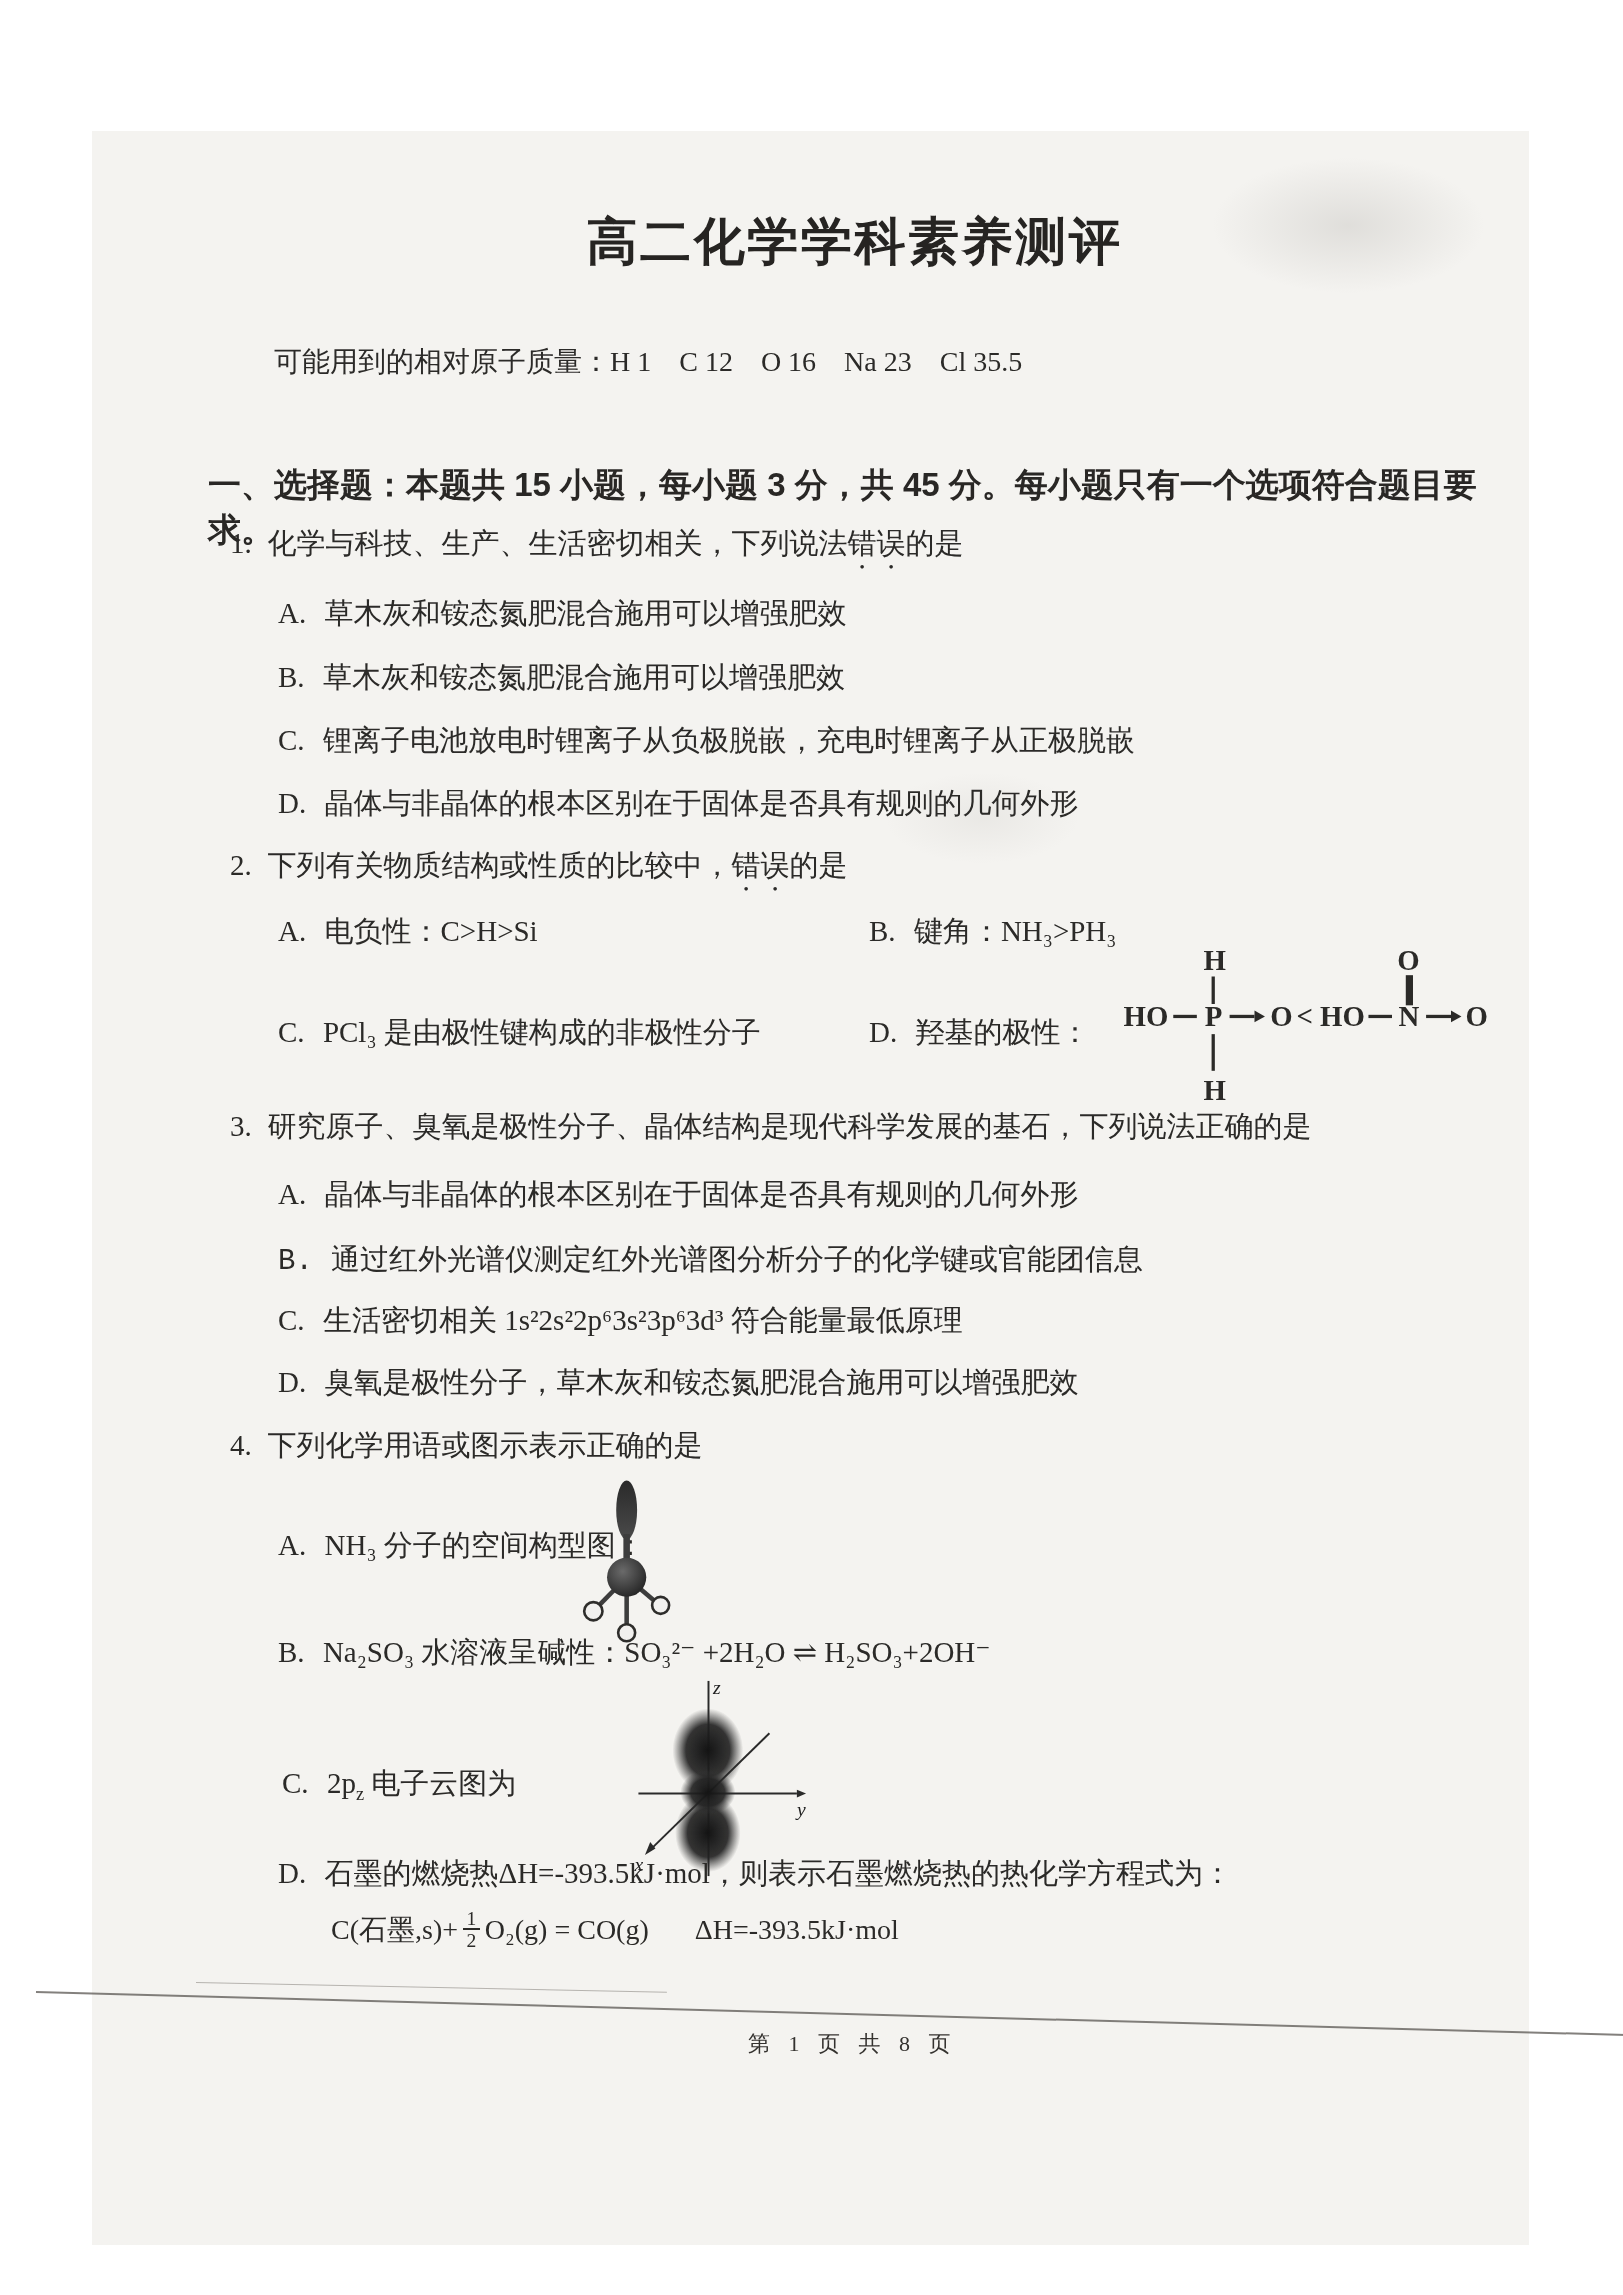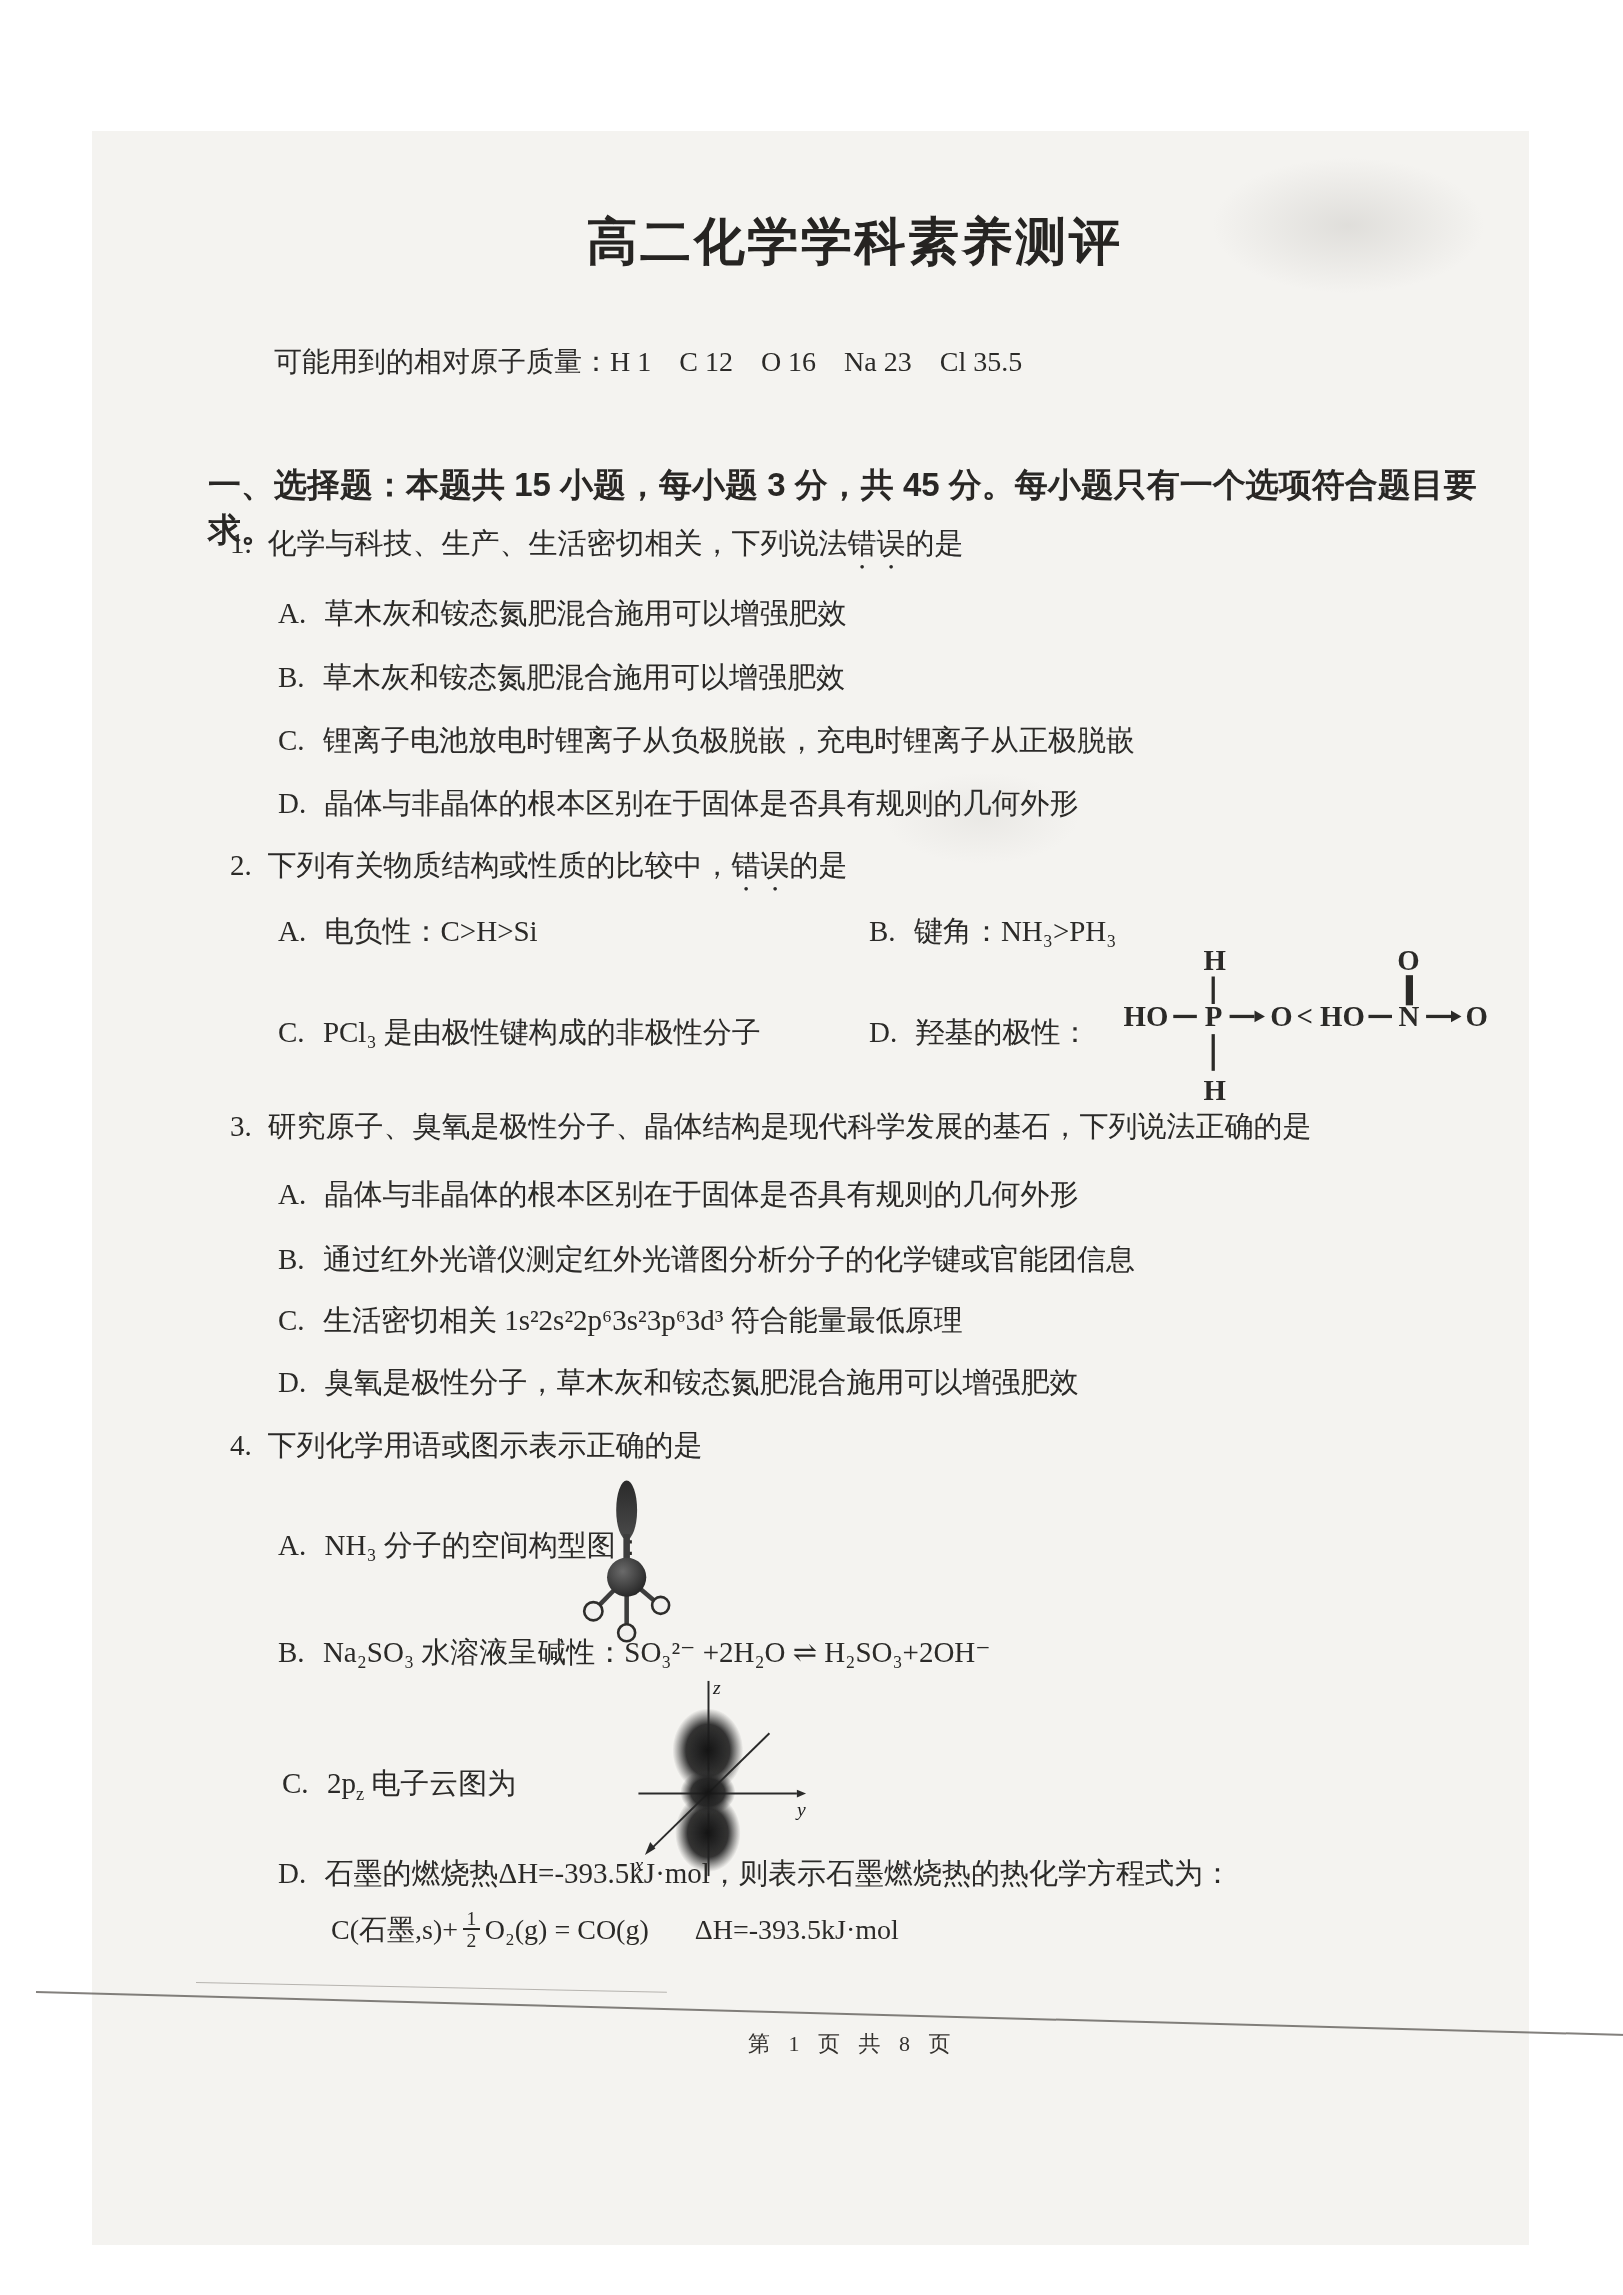--- a/index.html
+++ b/index.html
@@ -107,21 +107,21 @@
     <polygon points="516,106 532,115 516,124" fill="#2b2a28"></polygon>
     <rect x="447" y="52" width="11" height="46" fill="#2b2a28"></rect>
   </svg>
 
   <div class="abs qstem" style="left:230px;top:1107px;">
     <span class="qnum">3.</span><span>研究原子、臭氧是极性分子、晶体结构是现代科学发展的基石，下列说法正确的是</span>
   </div>
   <div class="abs opt" style="left:278px;top:1175px;">
     <span class="lbl">A.</span><span>晶体与非晶体的根本区别在于固体是否具有规则的几何外形</span>
   </div>
-  <div class="abs opt" style="left:278px;top:1240px;">
+  <div class="abs opt" style="left:278px;top:1240px;font-family:Liberation Mono, monospace;">
     <span class="lbl">B.</span><span>通过红外光谱仪测定红外光谱图分析分子的化学键或官能团信息</span>
   </div>
   <div class="abs opt" style="left:278px;top:1301px;">
     <span class="lbl">C.</span><span>生活密切相关 1s²2s²2p⁶3s²3p⁶3d³ 符合能量最低原理</span>
   </div>
   <div class="abs opt" style="left:278px;top:1363px;">
     <span class="lbl">D.</span><span>臭氧是极性分子，草木灰和铵态氮肥混合施用可以增强肥效</span>
   </div>
 
   <div class="abs qstem" style="left:230px;top:1426px;">

